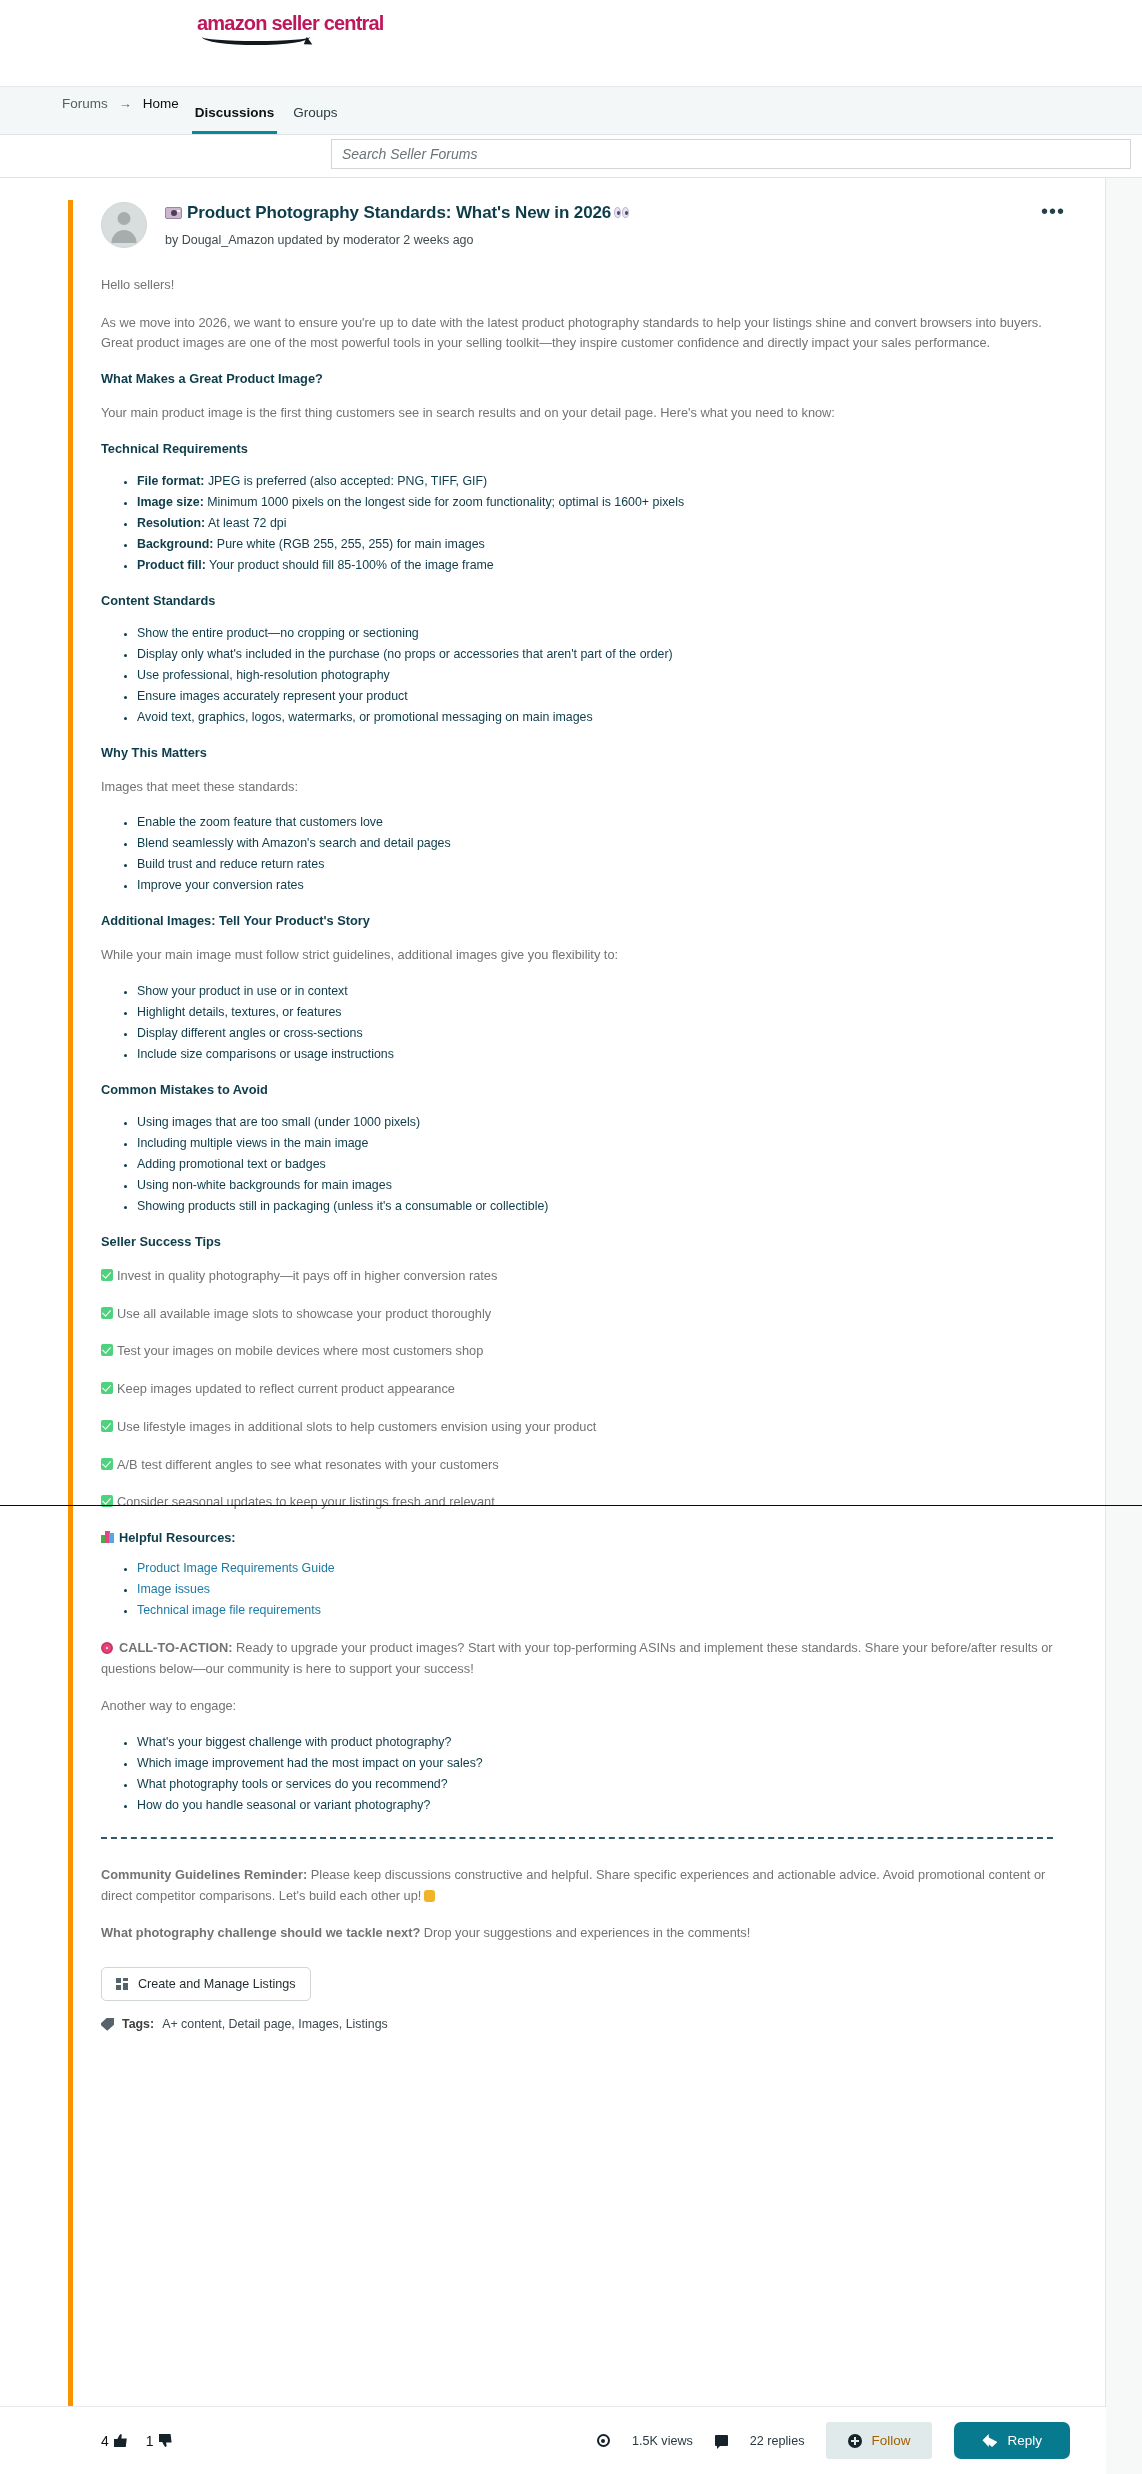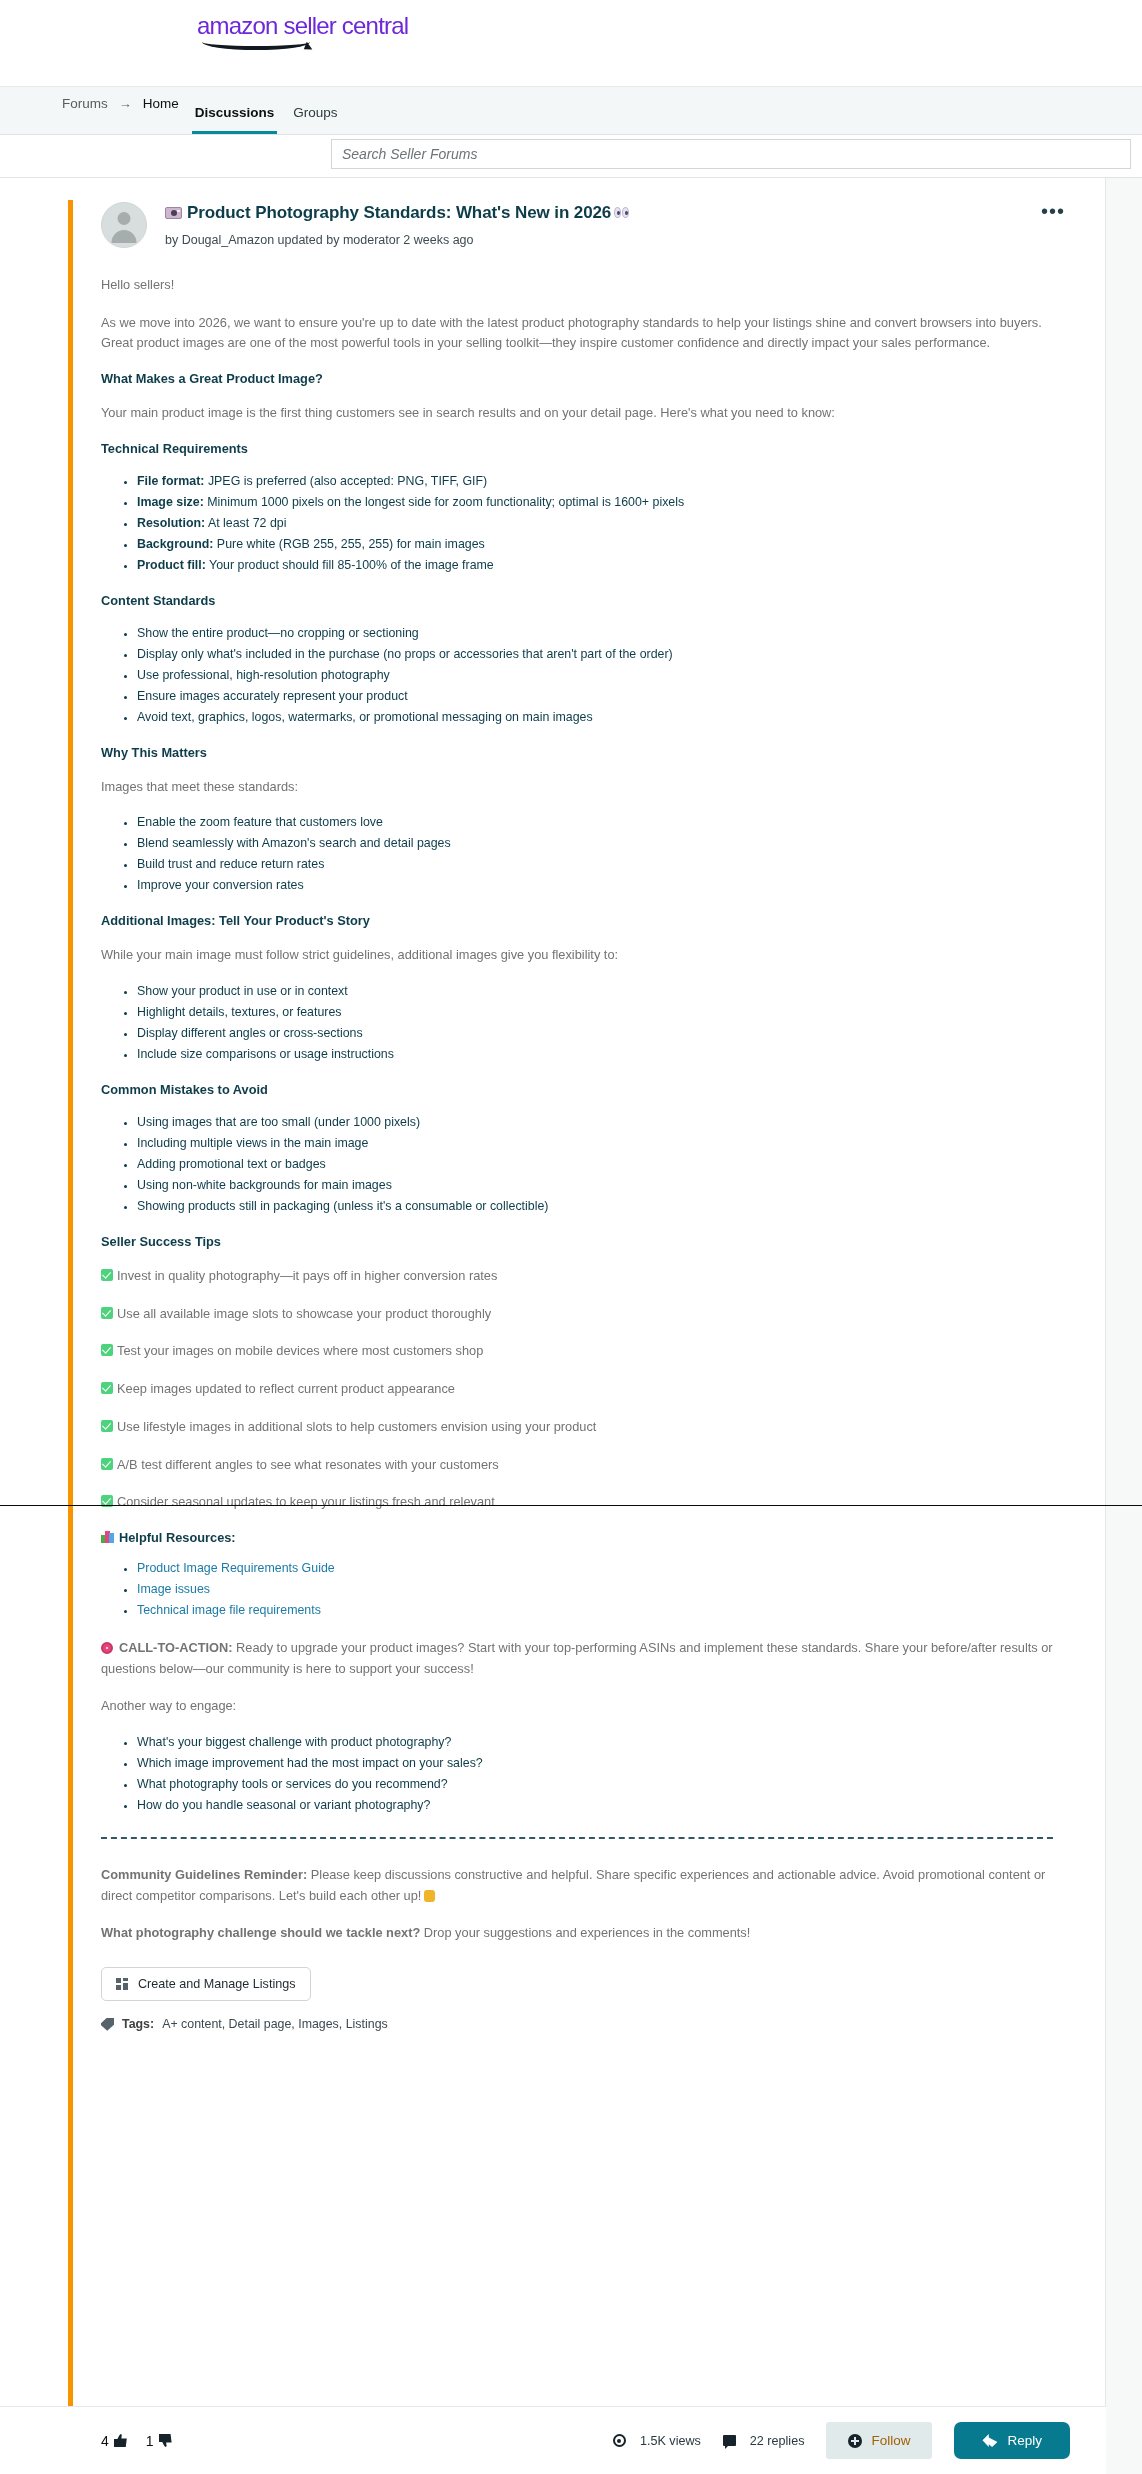--- a/index.html
+++ b/index.html
@@ -15,24 +15,24 @@
   
   .masthead {
     background:#ffffff;
     height:87px;
     position:relative;
     border-bottom:1px solid #e7e9ea;
   }
   .brand {
     position:absolute;
     left:197px; top:12px;
-    font-size:24px;
-    font-weight:400;
+    font-size:20px;
+    font-weight:700;
     letter-spacing:-0.8px;
-    color:#6d28d9;
+    color:#be185d;
   }
   .brand .smile {
     display:block;
     width:108px; height:16px;
     margin:-6px 0 0 5px;
     border-bottom:4px solid #121a20;
     border-radius:0 0 60% 60%;
     position:relative;
   }
   .brand .smile:after{
@@ -311,21 +311,21 @@
   }
   .votes { display:flex; align-items:center; gap:19px; font-size:14px; color:#0f1111; }
   .vote { display:flex; align-items:center; gap:5px; cursor:pointer; }
   .thumb-up, .thumb-dn {
     display:inline-block; width:13px; height:13px; background:#16232a;
     clip-path:polygon(0 38%,28% 38%,28% 100%,0 100%,0 38%,28% 38%,42% 12%,52% 0,62% 6%,58% 34%,100% 34%,92% 100%,28% 100%);
   }
   .thumb-dn { transform:rotate(180deg) scaleX(-1); }
 
   .right-stats { margin-left:auto; display:flex; align-items:center; gap:22px; }
-  .stat { display:flex; align-items:center; gap:14px; font-size:12.6px; color:#2a3a40; }
+  .stat { display:flex; align-items:center; gap:22px; font-size:12.6px; color:#2a3a40; }
   .eye-ic{
     display:inline-block;width:13px;height:13px;border-radius:50%;
     border:2px solid #16232a;position:relative;
   }
   .eye-ic:after{
     content:"";position:absolute;left:2.5px;top:2.5px;width:4px;height:4px;
     border-radius:50%;background:#16232a;
   }
   .bubble-ic{
     display:inline-block;width:13px;height:11px;background:#16232a;border-radius:1px;

